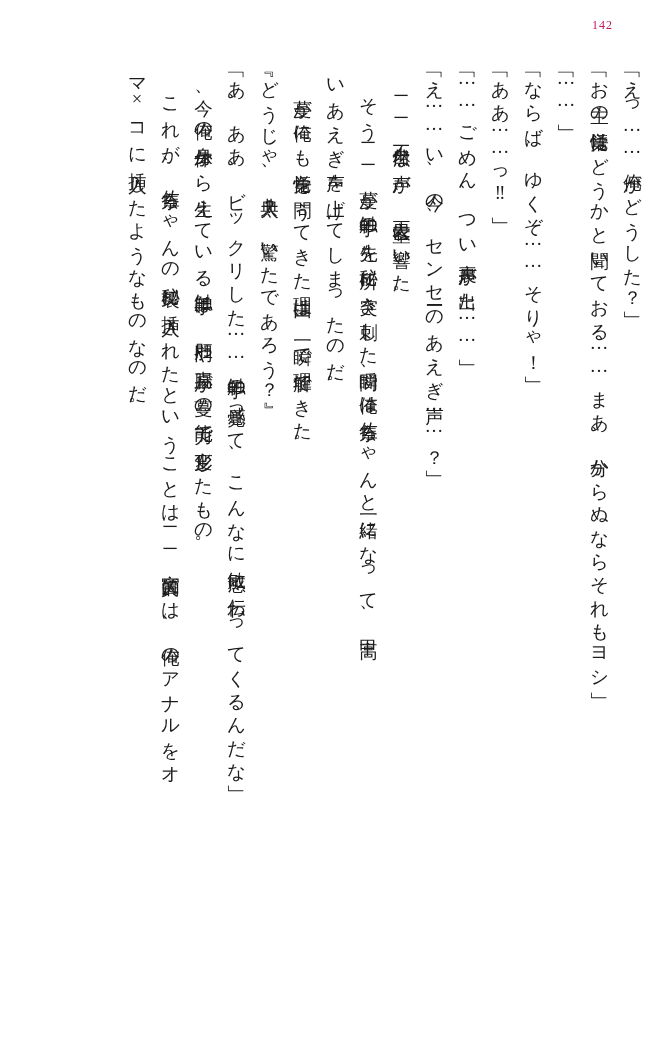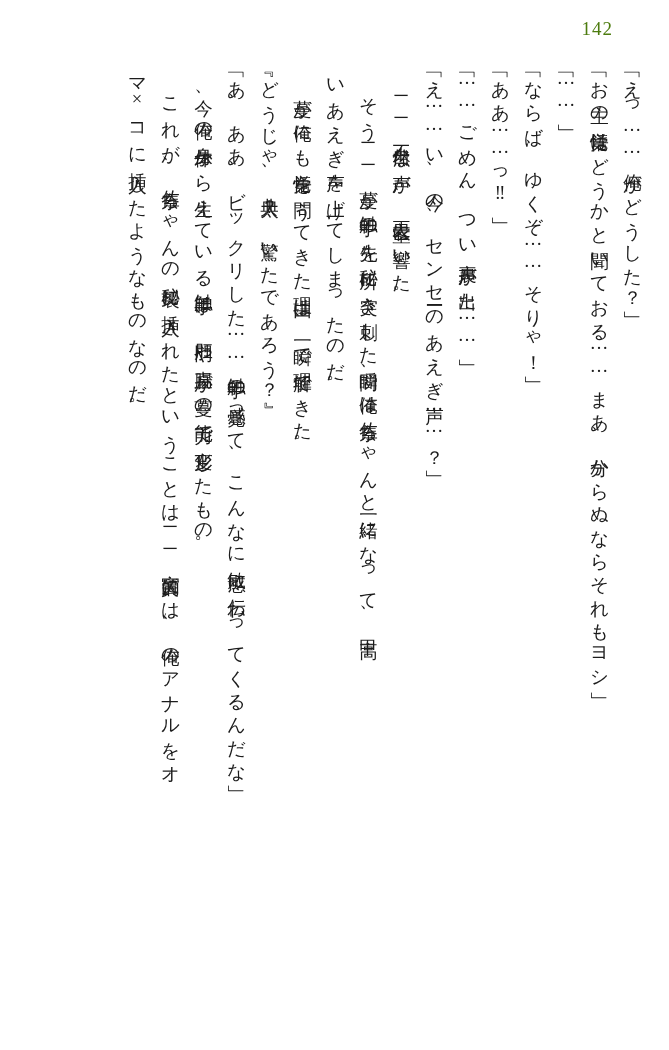--- a/index.html
+++ b/index.html
@@ -15,23 +15,23 @@
     position: relative;
     width: 669px;
     height: 1050px;
     background: #ffffff;
     overflow: hidden;
   }
   .page-number {
     position: absolute;
     top: 18px;
     right: 56px;
-    font-size: 19px;
+    font-size: 12px;
     letter-spacing: 1px;
-    color: #4d7c0f;
+    color: #be185d;
     font-family: "Liberation Serif", "DejaVu Serif", serif;
   }
   .body-text {
     position: absolute;
     top: 66px;
     right: 28px;
     left: 28px;
     bottom: 40px;
     display: flex;
     flex-direction: row-reverse;

